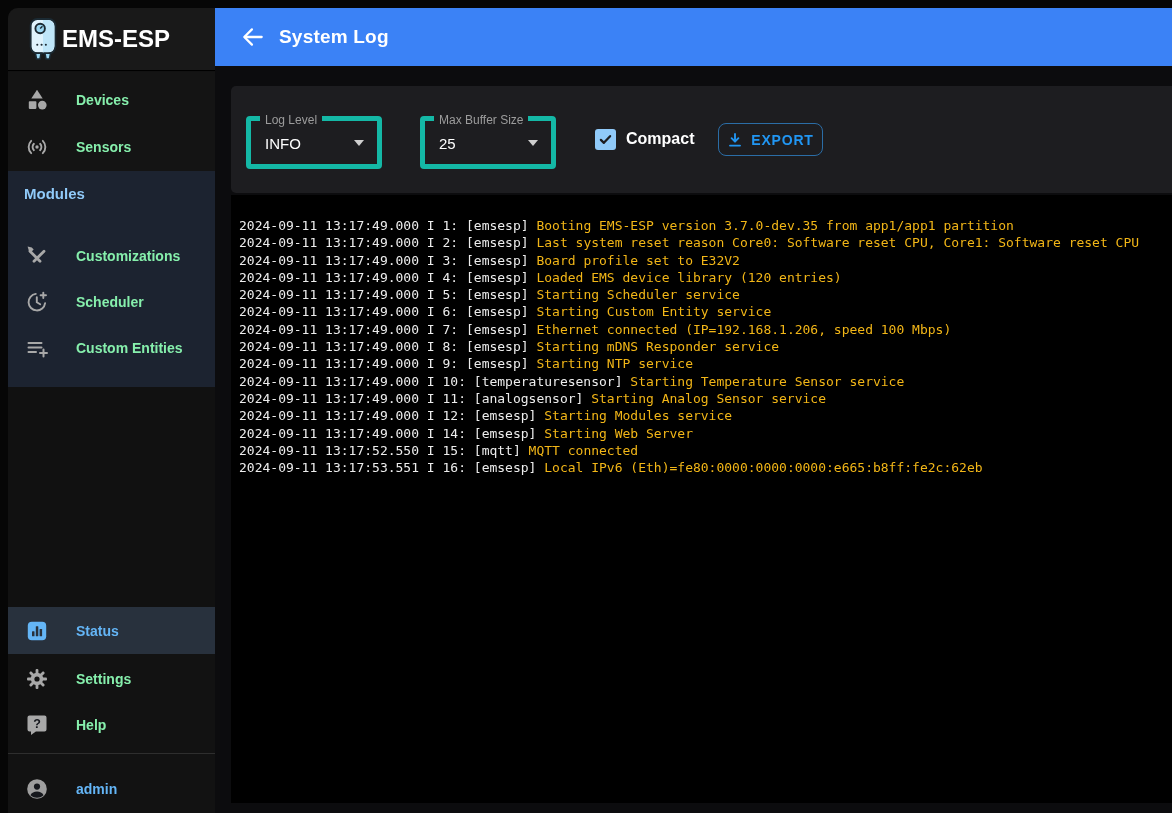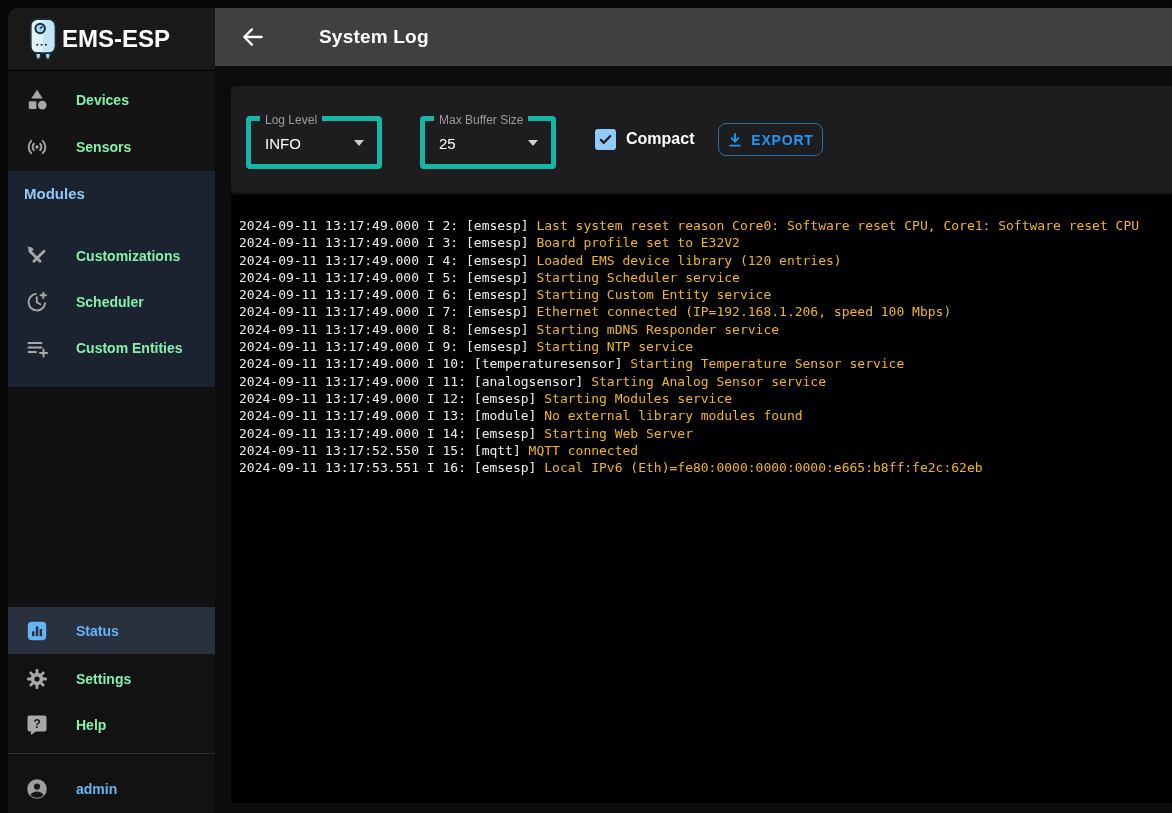--- a/index.html
+++ b/index.html
@@ -27,22 +27,22 @@
   .side-row .row-label { margin-left:27px; color:#86efac; font-size:14px; font-weight:600; }
   .side-row.active { background:#28313d; }
   .side-row.active .row-label { color:#64b5f6; }
 
   .modules-header { position:absolute; left:16px; top:14px; color:#90caf9;
                     font-size:15px; font-weight:bold; }
   .side-divider { position:absolute; left:0; top:745px; width:100%; height:1px; background:#2e2e2e; }
   .user-label { color:#64b5f6 !important; }
 
   
-  .appbar { left:215px; top:8px; width:957px; height:58px; background:#404040;
-            display:flex; align-items:center;gap:40px; }
+  .appbar { left:215px; top:8px; width:957px; height:58px; background:#3b82f6;
+            display:flex; align-items:center; }
   .back-btn { width:26px; height:26px; margin-left:25px; cursor:pointer; flex:none; }
   .page-title { margin-left:13px; color:#fff; font-size:19px; font-weight:600; letter-spacing:.2px; }
 
   
   .main { left:215px; top:66px; width:957px; height:747px; background:#0c0c0e; }
   .controls { position:absolute; left:16px; top:20px; width:941px; height:107px;
               background:#1d1d20; border-radius:5px 0 0 5px; }
   .log-panel { position:absolute; left:16px; top:129px; width:941px; height:608px;
                background:#000; padding:22px 0 0 8px; overflow:hidden; cursor:text; }
 
@@ -220,29 +220,29 @@
       <svg width="16" height="16" viewBox="0 0 16 16" fill="none" stroke="#2196f3" stroke-width="1.9" stroke-linecap="round" stroke-linejoin="round">
         <path d="M8 2v7.2"></path>
           <path d="M4.6 6.2L8 9.6l3.4-3.4"></path>
           <path d="M3 13.6h10"></path>
       </svg>
       <span class="export-label">EXPORT</span>
     </div>
   </div>
 
   <div class="log-panel">
+      <div class="log-line"><span class="pfx">2024-09-11 13:17:49.000 I 1: [emsesp] </span><span class="msg">Booting EMS-ESP version 3.7.0-dev.35 from app1/app1 partition</span></div>
       <div class="log-line"><span class="pfx">2024-09-11 13:17:49.000 I 2: [emsesp] </span><span class="msg">Last system reset reason Core0: Software reset CPU, Core1: Software reset CPU</span></div>
       <div class="log-line"><span class="pfx">2024-09-11 13:17:49.000 I 3: [emsesp] </span><span class="msg">Board profile set to E32V2</span></div>
       <div class="log-line"><span class="pfx">2024-09-11 13:17:49.000 I 4: [emsesp] </span><span class="msg">Loaded EMS device library (120 entries)</span></div>
       <div class="log-line"><span class="pfx">2024-09-11 13:17:49.000 I 5: [emsesp] </span><span class="msg">Starting Scheduler service</span></div>
       <div class="log-line"><span class="pfx">2024-09-11 13:17:49.000 I 6: [emsesp] </span><span class="msg">Starting Custom Entity service</span></div>
       <div class="log-line"><span class="pfx">2024-09-11 13:17:49.000 I 7: [emsesp] </span><span class="msg">Ethernet connected (IP=192.168.1.206, speed 100 Mbps)</span></div>
       <div class="log-line"><span class="pfx">2024-09-11 13:17:49.000 I 8: [emsesp] </span><span class="msg">Starting mDNS Responder service</span></div>
       <div class="log-line"><span class="pfx">2024-09-11 13:17:49.000 I 9: [emsesp] </span><span class="msg">Starting NTP service</span></div>
       <div class="log-line"><span class="pfx">2024-09-11 13:17:49.000 I 10: [temperaturesensor] </span><span class="msg">Starting Temperature Sensor service</span></div>
       <div class="log-line"><span class="pfx">2024-09-11 13:17:49.000 I 11: [analogsensor] </span><span class="msg">Starting Analog Sensor service</span></div>
       <div class="log-line"><span class="pfx">2024-09-11 13:17:49.000 I 12: [emsesp] </span><span class="msg">Starting Modules service</span></div>
-      <div class="log-line"><span class="pfx">2024-09-11 13:17:49.000 I 13: [module] </span><span class="msg">No external library modules found</span></div>
       <div class="log-line"><span class="pfx">2024-09-11 13:17:49.000 I 14: [emsesp] </span><span class="msg">Starting Web Server</span></div>
       <div class="log-line"><span class="pfx">2024-09-11 13:17:52.550 I 15: [mqtt] </span><span class="msg">MQTT connected</span></div>
       <div class="log-line"><span class="pfx">2024-09-11 13:17:53.551 I 16: [emsesp] </span><span class="msg">Local IPv6 (Eth)=fe80:0000:0000:0000:e665:b8ff:fe2c:62eb</span></div>
     </div>
 </div>
 
 </body></html>

